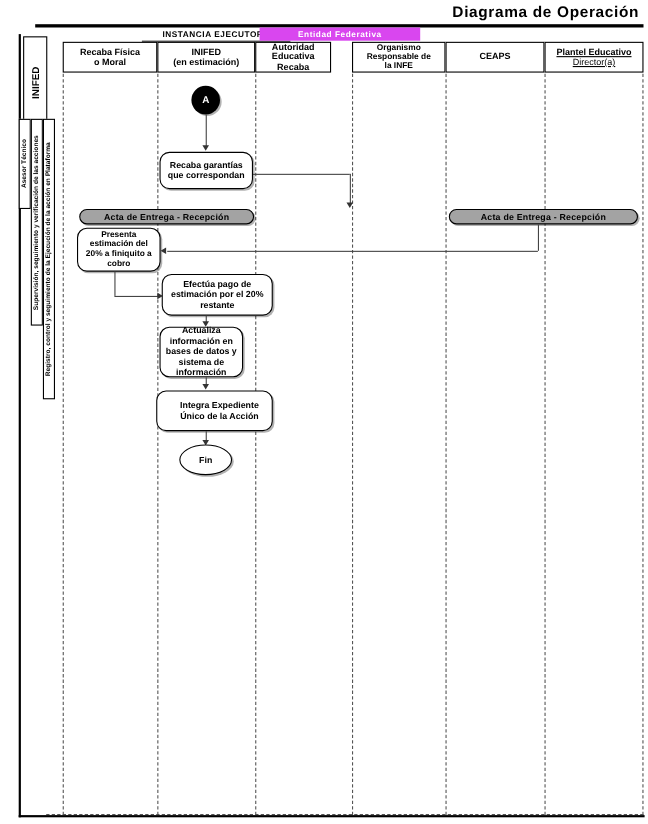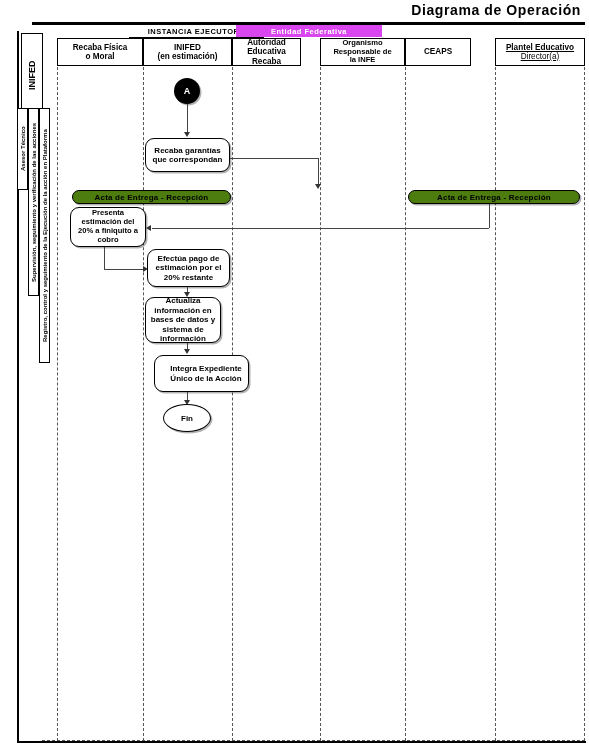--- a/index.html
+++ b/index.html
@@ -75,21 +75,21 @@
     border:1.4px solid #000; background:#fff;
     border-radius:9px;
     display:flex; align-items:center; justify-content:center;
     text-align:center; line-height:1.18;
     font-size:8px; font-weight:bold;
     box-shadow:1.5px 1.5px 0 rgba(0,0,0,0.30);
     padding:1px 3px;
   }
   .connector{
     position:absolute; box-sizing:border-box;
-    border:1.4px solid #000; background:#4d7c0f;
+    border:1.4px solid #000; background:#a3a3a3;
     border-radius:7px;
     display:flex; align-items:center; justify-content:center;
     font-size:8px; font-weight:bold; letter-spacing:0.2px;
     box-shadow:1.5px 1.5px 0 rgba(0,0,0,0.30);
   }
   .start-dot{
     position:absolute; width:26px; height:26px; border-radius:50%;
     background:#000; color:#fff;
     display:flex; align-items:center; justify-content:center;
     font-size:9px; font-weight:bold;
@@ -148,21 +148,21 @@
   <span class="l1">Autoridad</span>
   <span class="l2">Educativa Recaba</span>
 </div>
 
 <div class="hdr-cell" style="left:320px;width:85px;font-size:7.6px;">
   <span class="l1">Organismo</span>
   <span class="l2">Responsable de</span>
   <span class="l3">la INFE</span>
 </div>
 
-<div class="hdr-cell" style="left:405px;width:66px;">
+<div class="hdr-cell" style="left:405px;width:90px;">
   <span class="l1">CEAPS</span>
 </div>
 
 <div class="hdr-cell reg" style="left:495px;width:90px;text-decoration:underline;">
   <span class="l1">Plantel Educativo</span>
   <span class="l2">Director(a)</span>
 </div>
 
 <div class="vlabel" style="left:21px;top:33px;width:22px;height:85px;font-size:9px;">INIFED</div>
 
@@ -199,28 +199,28 @@
 <div class="node" style="left:70px;top:207px;width:76px;height:40px;font-size:7.6px;">Presenta estimación del 20% a finiquito a cobro</div>
 
 <div class="ln-h" style="left:152px;top:228px;width:337px;"></div>
 <div class="ln-v" style="left:489px;top:204px;height:24px;"></div>
 <div class="arrow-l" style="left:146px;top:225px;"></div>
 
 <div class="ln-v" style="left:104px;top:247px;height:22px;"></div>
 <div class="ln-h" style="left:104px;top:269px;width:41px;"></div>
 <div class="arrow-r" style="left:143px;top:266px;"></div>
 
-<div class="node" style="left:147px;top:249px;width:83px;height:38px;">Efectúa pago de estimación por el 20% restante</div>
+<div class="node" style="left:147px;top:249px;width:101px;height:38px;">Efectúa pago de estimación por el 20% restante</div>
 
 <div class="ln-v" style="left:187px;top:287px;height:8px;"></div>
 <div class="arrow-d" style="left:184px;top:292px;"></div>
 
 <div class="node" style="left:145px;top:297px;width:76px;height:46px;">Actualiza información en bases de datos y sistema de información</div>
 
 <div class="ln-v" style="left:187px;top:343px;height:9px;"></div>
 <div class="arrow-d" style="left:184px;top:349px;"></div>
 
-<div class="node" style="left:154px;top:355px;width:95px;height:37px;padding-left:12px;">Integra Expediente Único de la Acción</div>
+<div class="node" style="left:142px;top:355px;width:106px;height:37px;padding-left:12px;">Integra Expediente Único de la Acción</div>
 
 <div class="ln-v" style="left:187px;top:392px;height:11px;"></div>
 <div class="arrow-d" style="left:184px;top:400px;"></div>
 
 <div class="terminator" style="left:163px;top:404px;width:48px;height:28px;">Fin</div>
 
 </body></html>

